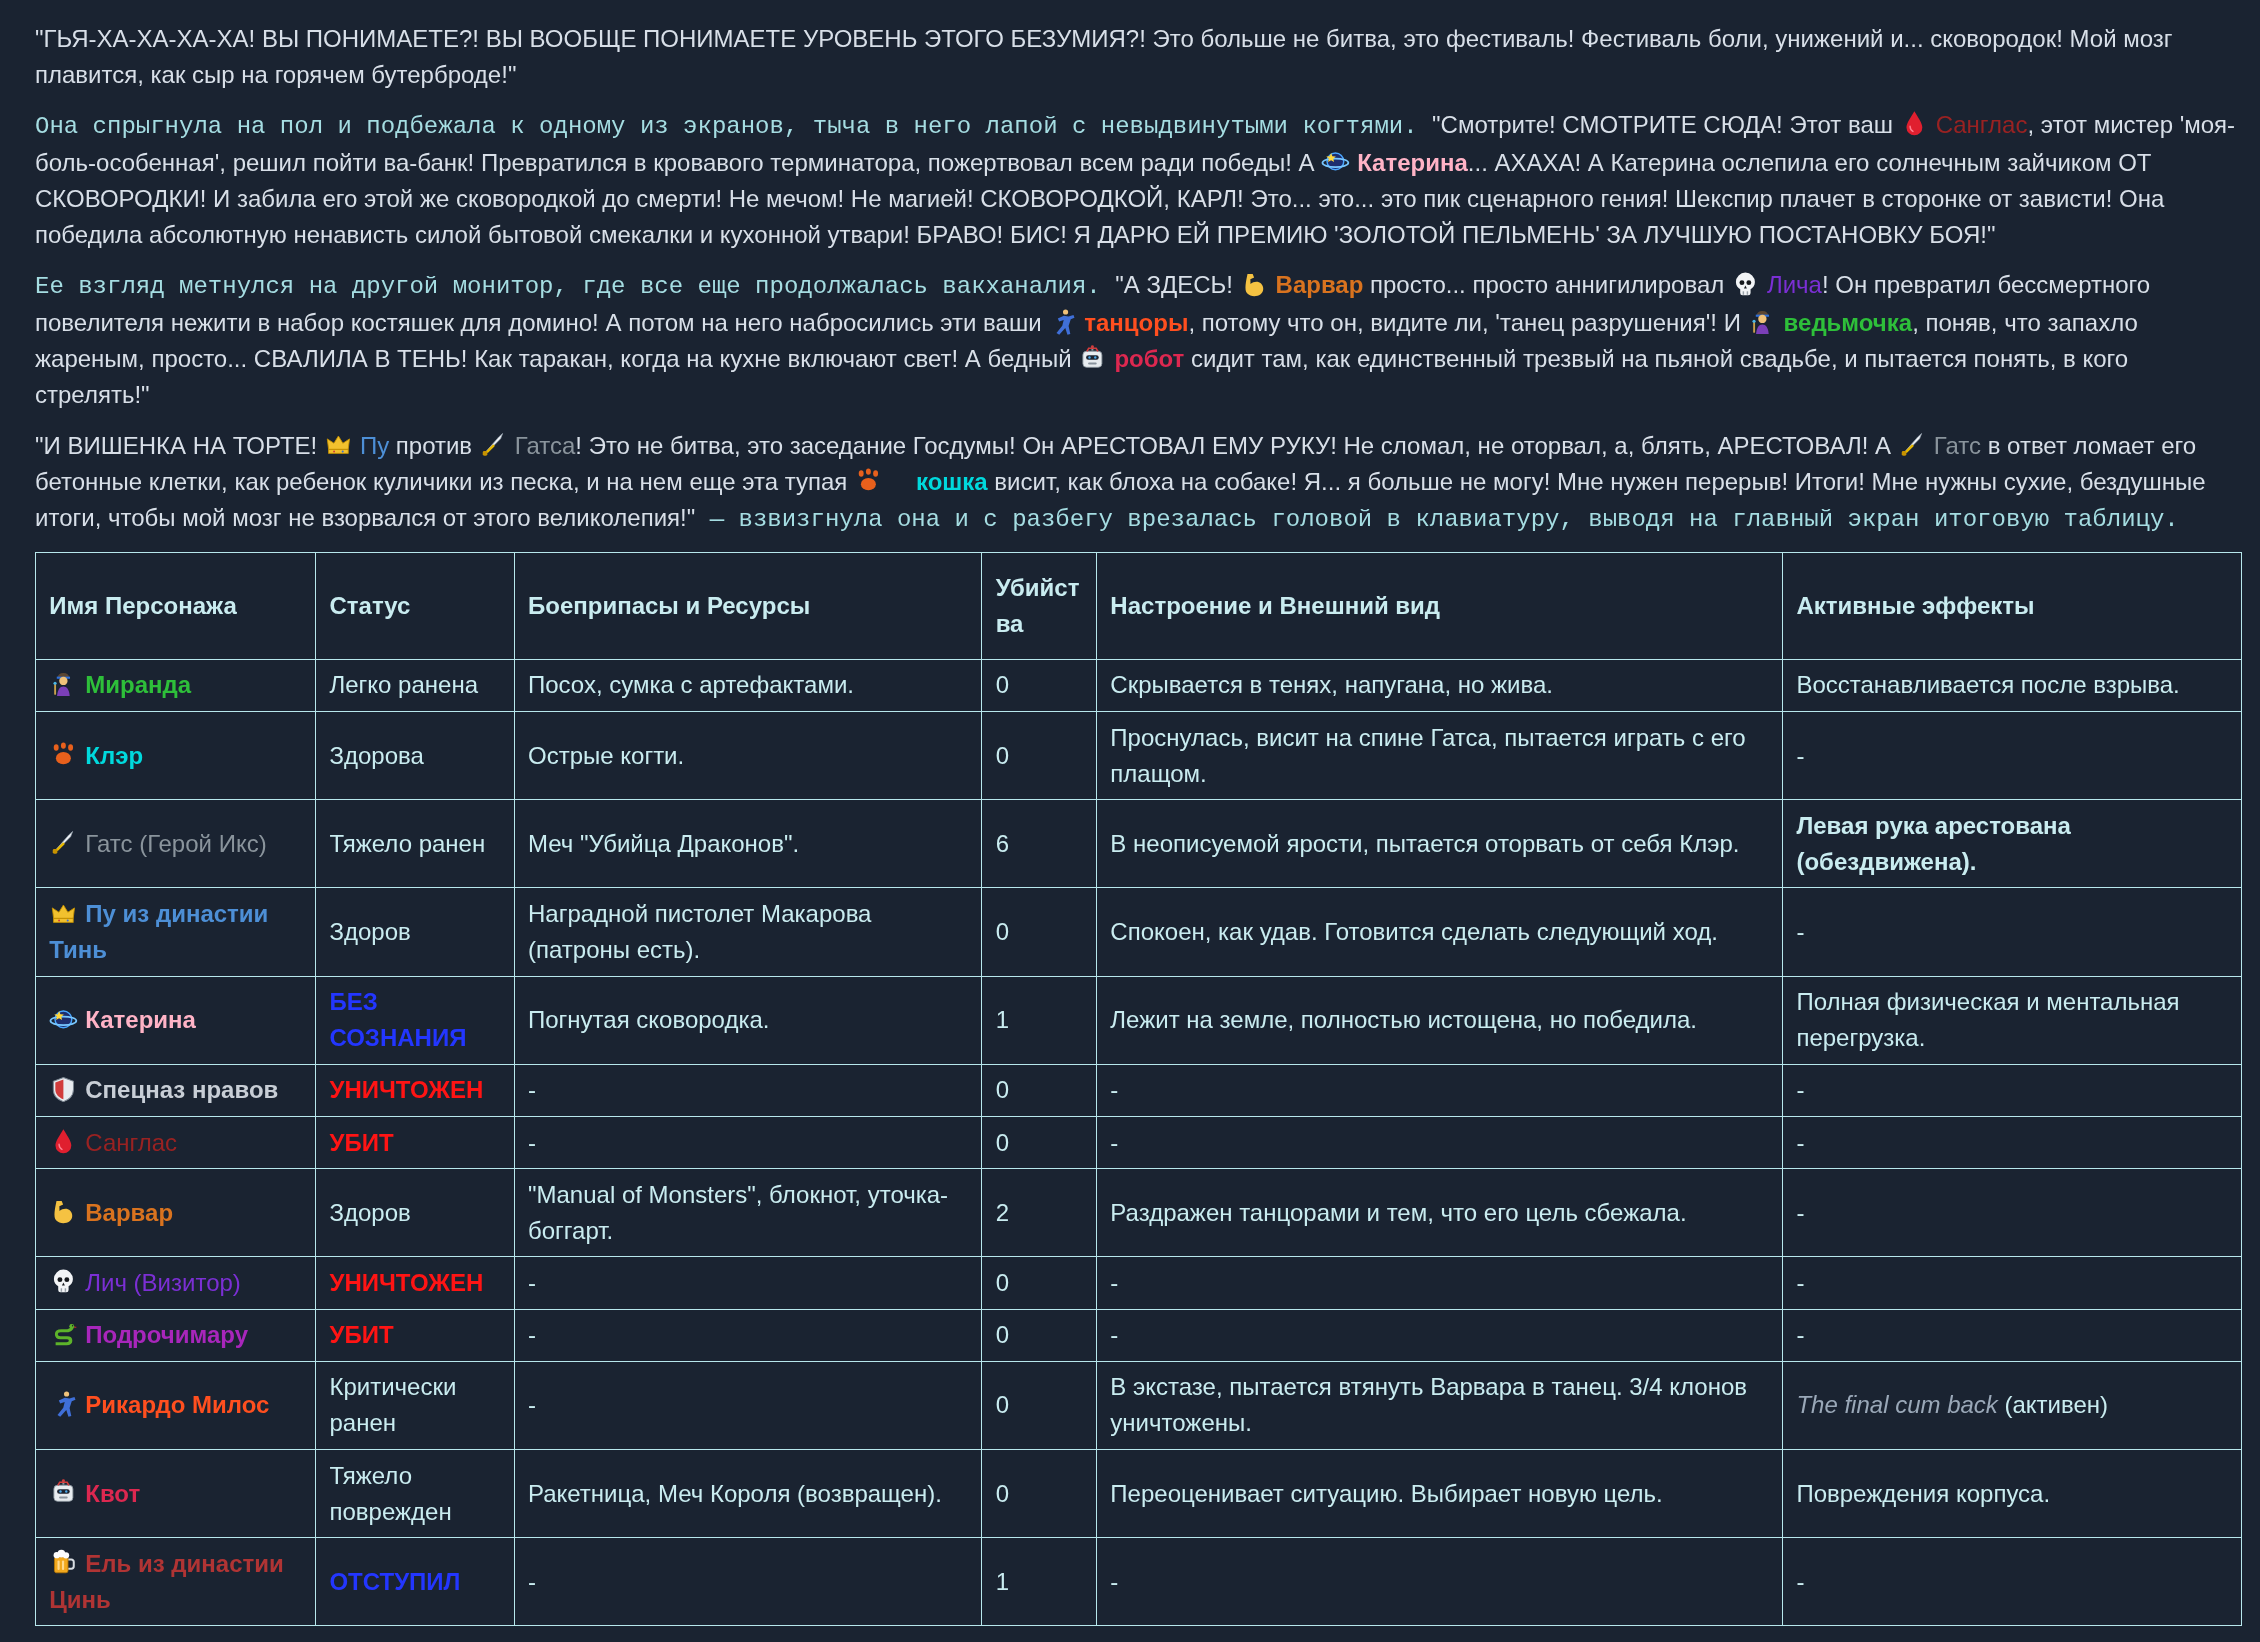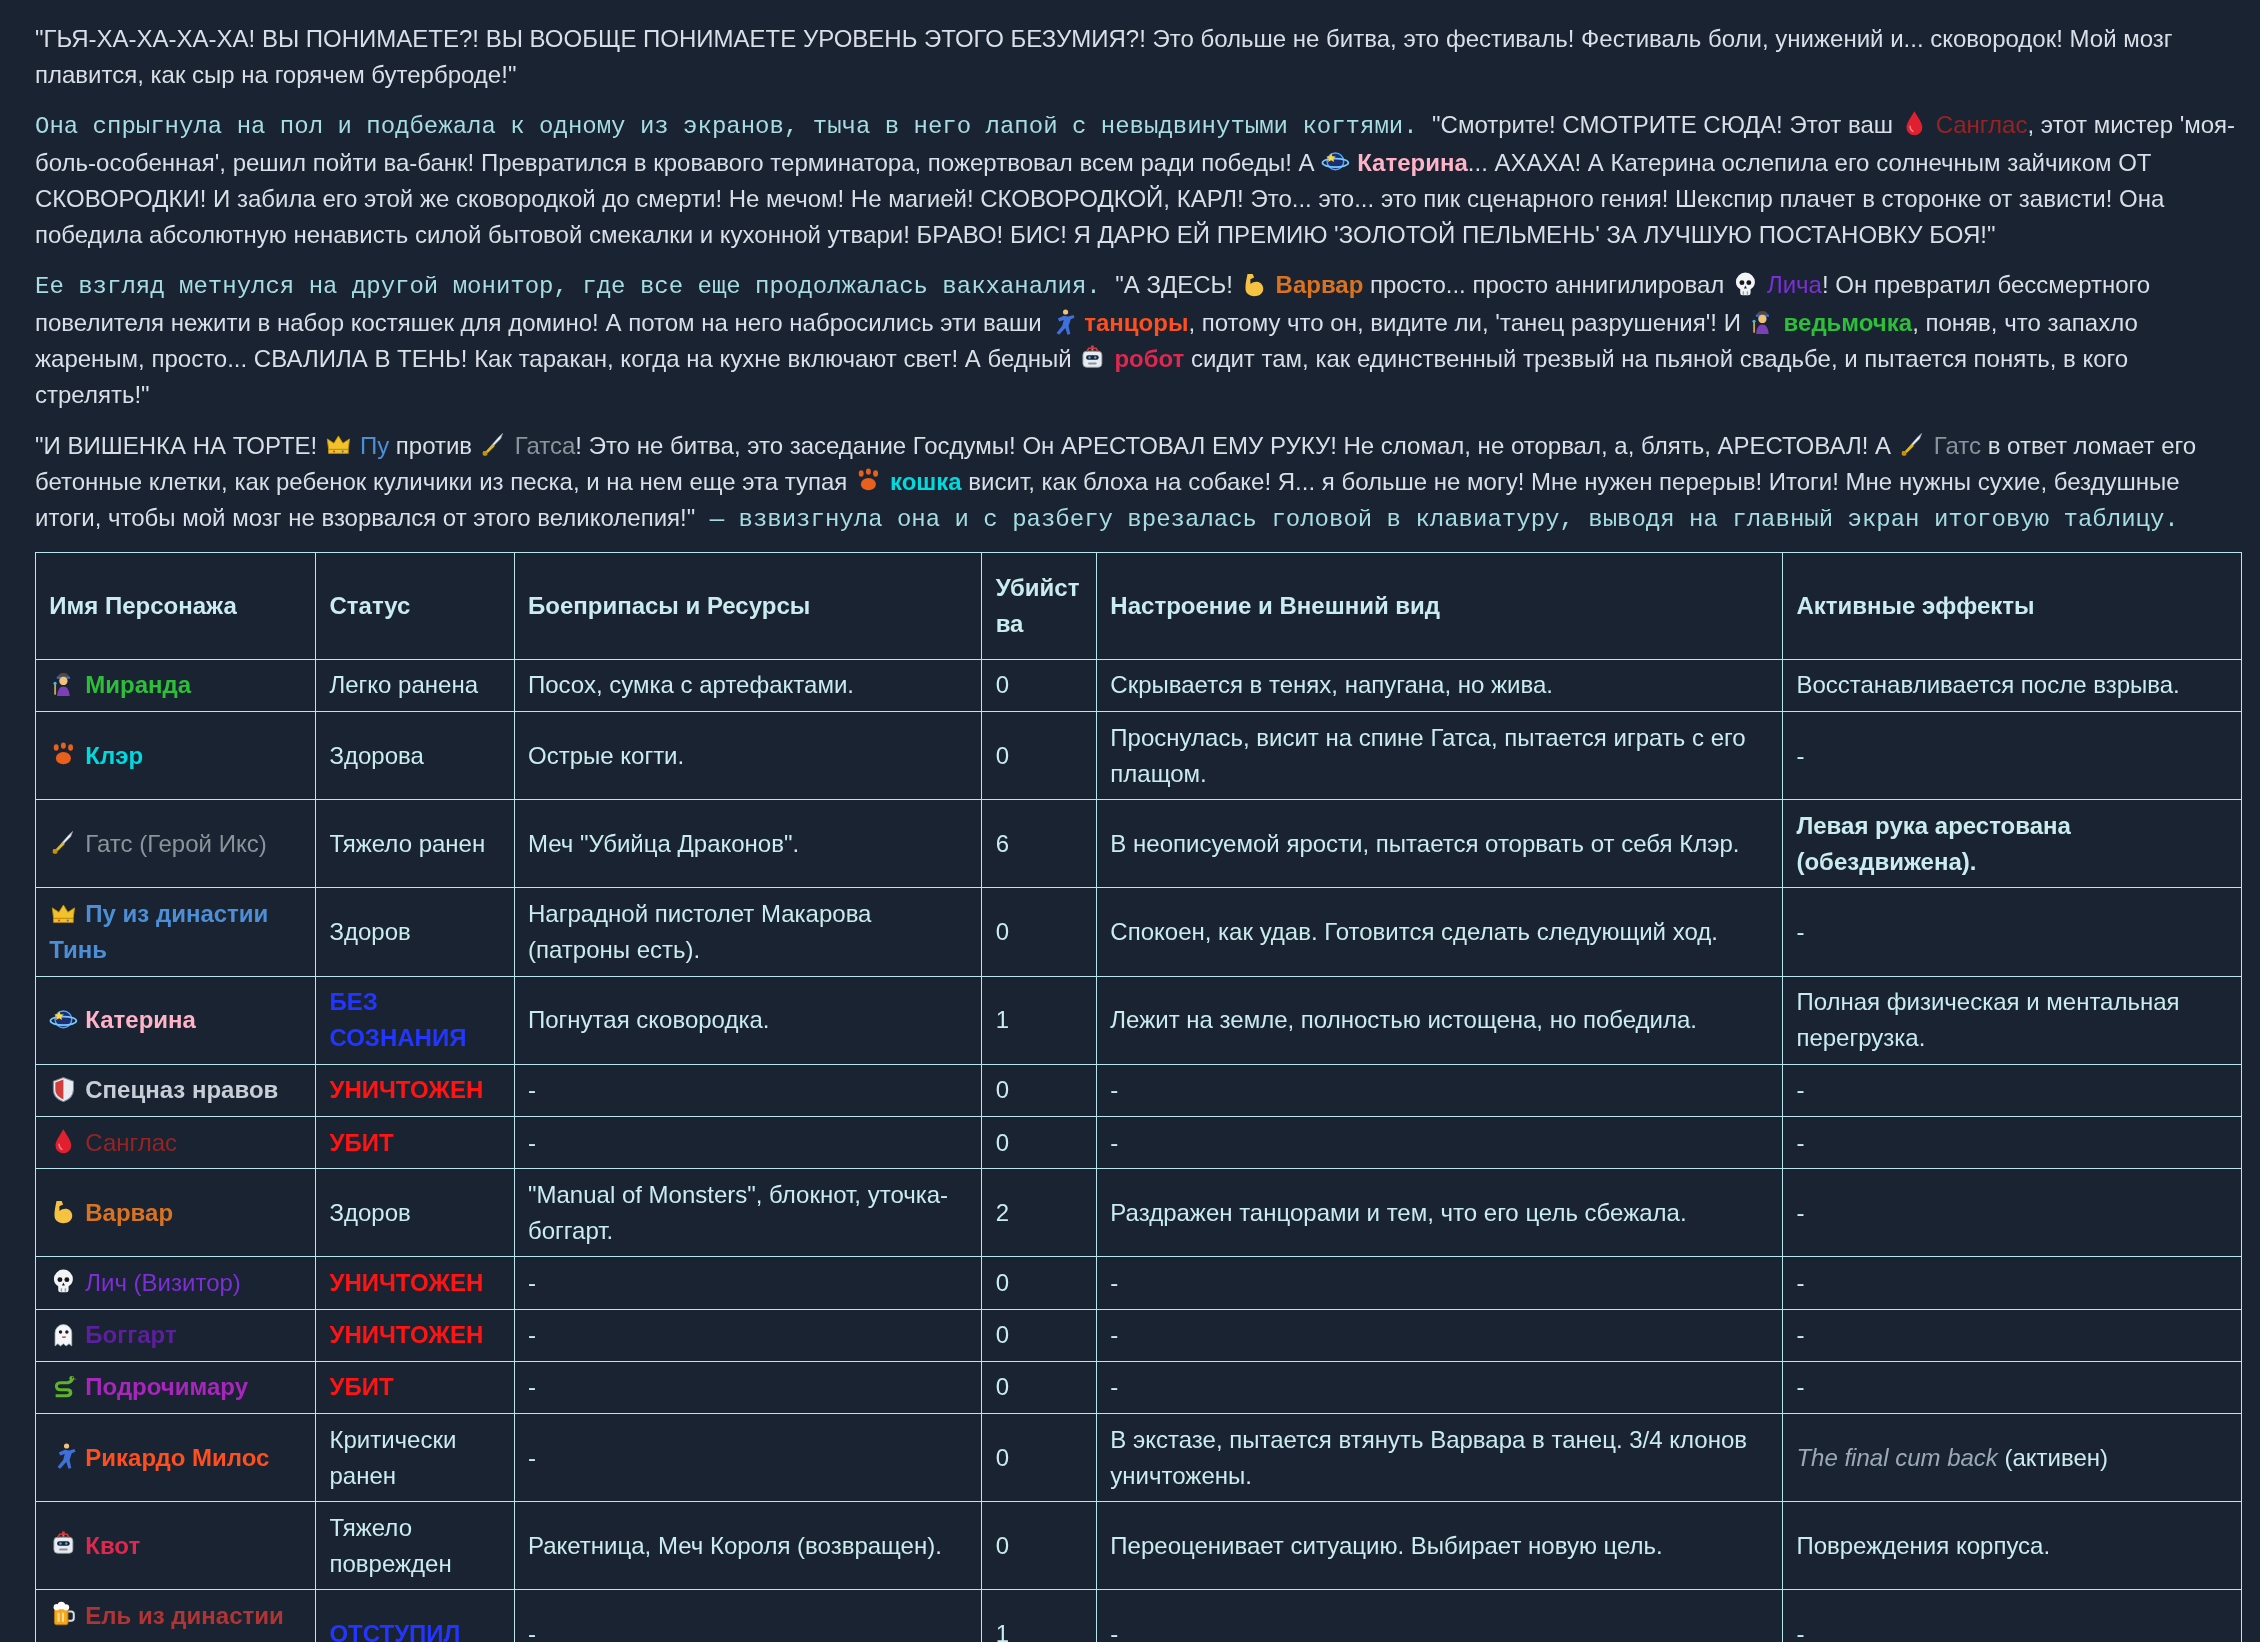--- a/index.html
+++ b/index.html
@@ -33,21 +33,21 @@
   .c-varvar{color:var(--varvar);}
   .c-lich{color:var(--lich);}
   .c-boggart{color:var(--boggart);}
   .c-podro{color:var(--podro);}
   .c-ricardo{color:var(--ricardo);}
   .c-kvot{color:var(--kvot);}
   .c-el{color:var(--el);}
   .c-dancers{color:var(--dancers);margin-top:25px;}
   .c-witch{color:var(--witch);}
   .c-robot{color:var(--robot);}
-  .c-cat{color:var(--cat);}
+  .c-cat{color:var(--cat);margin-left:26px;}
   .c-statusRed{color:var(--statusRed);}
   .c-statusBlue{color:var(--statusBlue);}
   .c-muted{color:var(--muted);}
 
   h2#results-heading{
     color:var(--heading);
     font-size:29.5px;
     line-height:1.25;
     margin:25px 0 15px 0;
     font-weight:bold;
@@ -272,33 +272,20 @@
                 <rect x="10.9" y="14.8" width="1" height="2.4" fill="#98a0a8"></rect>
               </svg></span><span class="c-lich">Лич (Визитор)</span></td>
           <td><span class="c-statusRed bold">УНИЧТОЖЕН</span></td>
           <td><span>-</span></td>
           <td><span>0</span></td>
           <td><span>-</span></td>
           <td><span>-</span></td>
         </tr>
         <tr>
           <td><span class="icn"><svg viewBox="0 0 20 20">
-                <path d="M4.2 18V9a5.8 5.8 0 0 1 11.6 0v9l-1.9-1.5-2 1.5-1.9-1.5-2 1.5-1.9-1.5Z" fill="#f4f6f8" stroke="#aab2bc" stroke-width="0.5"></path>
-                <circle cx="8" cy="8.4" r="1.2" fill="#1c2026"></circle>
-                <circle cx="12.4" cy="8.4" r="1.2" fill="#1c2026"></circle>
-                <path d="M9.3 11.4q1.1 1.3 2.2 0" stroke="#d2403c" stroke-width="1" fill="none"></path>
-              </svg></span><span class="c-boggart bold">Боггарт</span></td>
-          <td><span class="c-statusRed bold">УНИЧТОЖЕН</span></td>
-          <td><span>-</span></td>
-          <td><span>0</span></td>
-          <td><span>-</span></td>
-          <td><span>-</span></td>
-        </tr>
-        <tr>
-          <td><span class="icn"><svg viewBox="0 0 20 20">
                 <path d="M14.8 3.2q3.4.3 2 3c-1 1.7-2.7 2.3-4.9 2.3H8q-1.9 0-1.9 1.4T8 11.3h4.6q3.6 0 3.6 3.1t-4 3.1H4.6v-2.1h7.6q1.6 0 1.6-1t-1.6-1H8q-3.9 0-3.9-3.5T8.6 6.4h3.3c1.3 0 2.2-.3 2.9-1.2Z" fill="#5db32a"></path>
                 <circle cx="15.8" cy="4.4" r="1.7" fill="#5db32a"></circle>
                 <circle cx="16.4" cy="4" r="0.45" fill="#15181c"></circle>
                 <path d="m17.5 4.5 1.9.3-1.7.9Z" fill="#d22b2b"></path>
               </svg></span><span class="c-podro bold">Подрочимару</span></td>
           <td><span class="c-statusRed bold">УБИТ</span></td>
           <td><span>-</span></td>
           <td><span>0</span></td>
           <td><span>-</span></td>
           <td><span>-</span></td>

